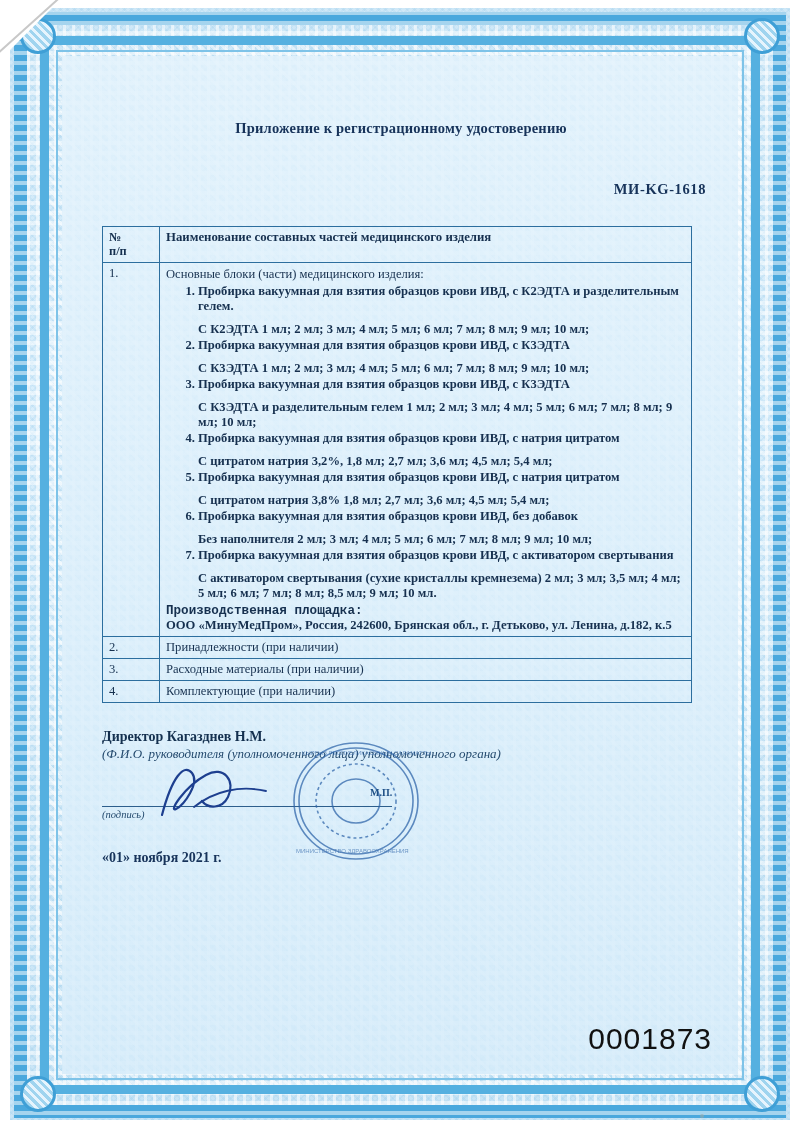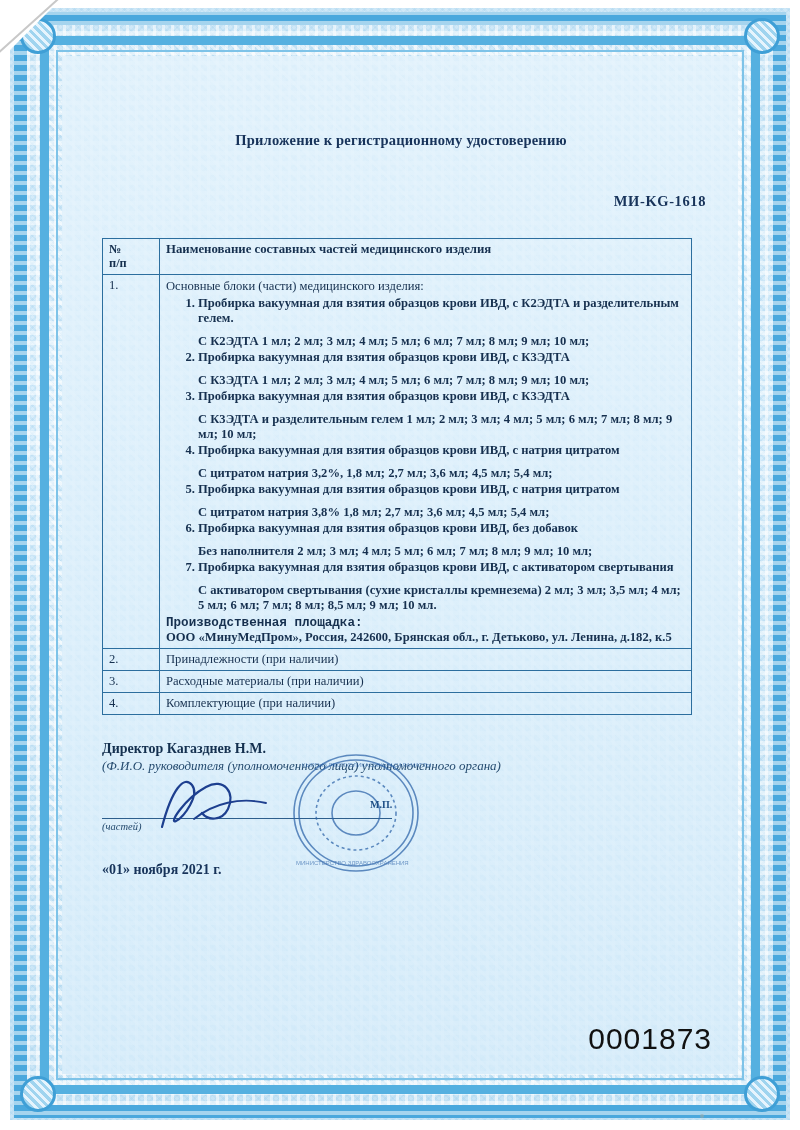--- a/index.html
+++ b/index.html
@@ -116,21 +116,20 @@
     width: 610px;
     z-index: 20;
     color: #17335a;
   }
 
   .doc-title {
     text-align: center;
     font-weight: bold;
     font-size: 14.5px;
     letter-spacing: .2px;
-    margin-top: 12px;
   }
   .doc-number {
     text-align: right;
     font-weight: bold;
     font-size: 14.5px;
     margin-top: 44px;
     letter-spacing: .6px;
   }
 
   table.parts {
@@ -364,21 +363,21 @@
           <ellipse cx="76" cy="64" rx="40" ry="37" stroke-dasharray="3 3"></ellipse>
           <ellipse cx="76" cy="64" rx="24" ry="22"></ellipse>
         </g>
         <g fill="#2c63a8" opacity="0.75" font-size="6" font-family="'Liberation Sans', sans-serif">
           <text x="22" y="18">КЫРГЫЗ РЕСПУБЛИКАСЫНЫН САЛАМАТТЫК</text>
           <text x="16" y="116">МИНИСТЕРСТВО ЗДРАВООХРАНЕНИЯ</text>
         </g>
       </svg>
 
       <div class="sig-line"></div>
-      <div class="sig-sub">(частей)</div>
+      <div class="sig-sub">(подпись)</div>
       <div class="mp">М.П.</div>
       <div class="sig-date">«01» ноября 2021 г.</div>
     </div>
   </div>
 
   <div class="serial">0001873</div>
   <div class="speck"></div>
 </div>
 
 </body></html>

